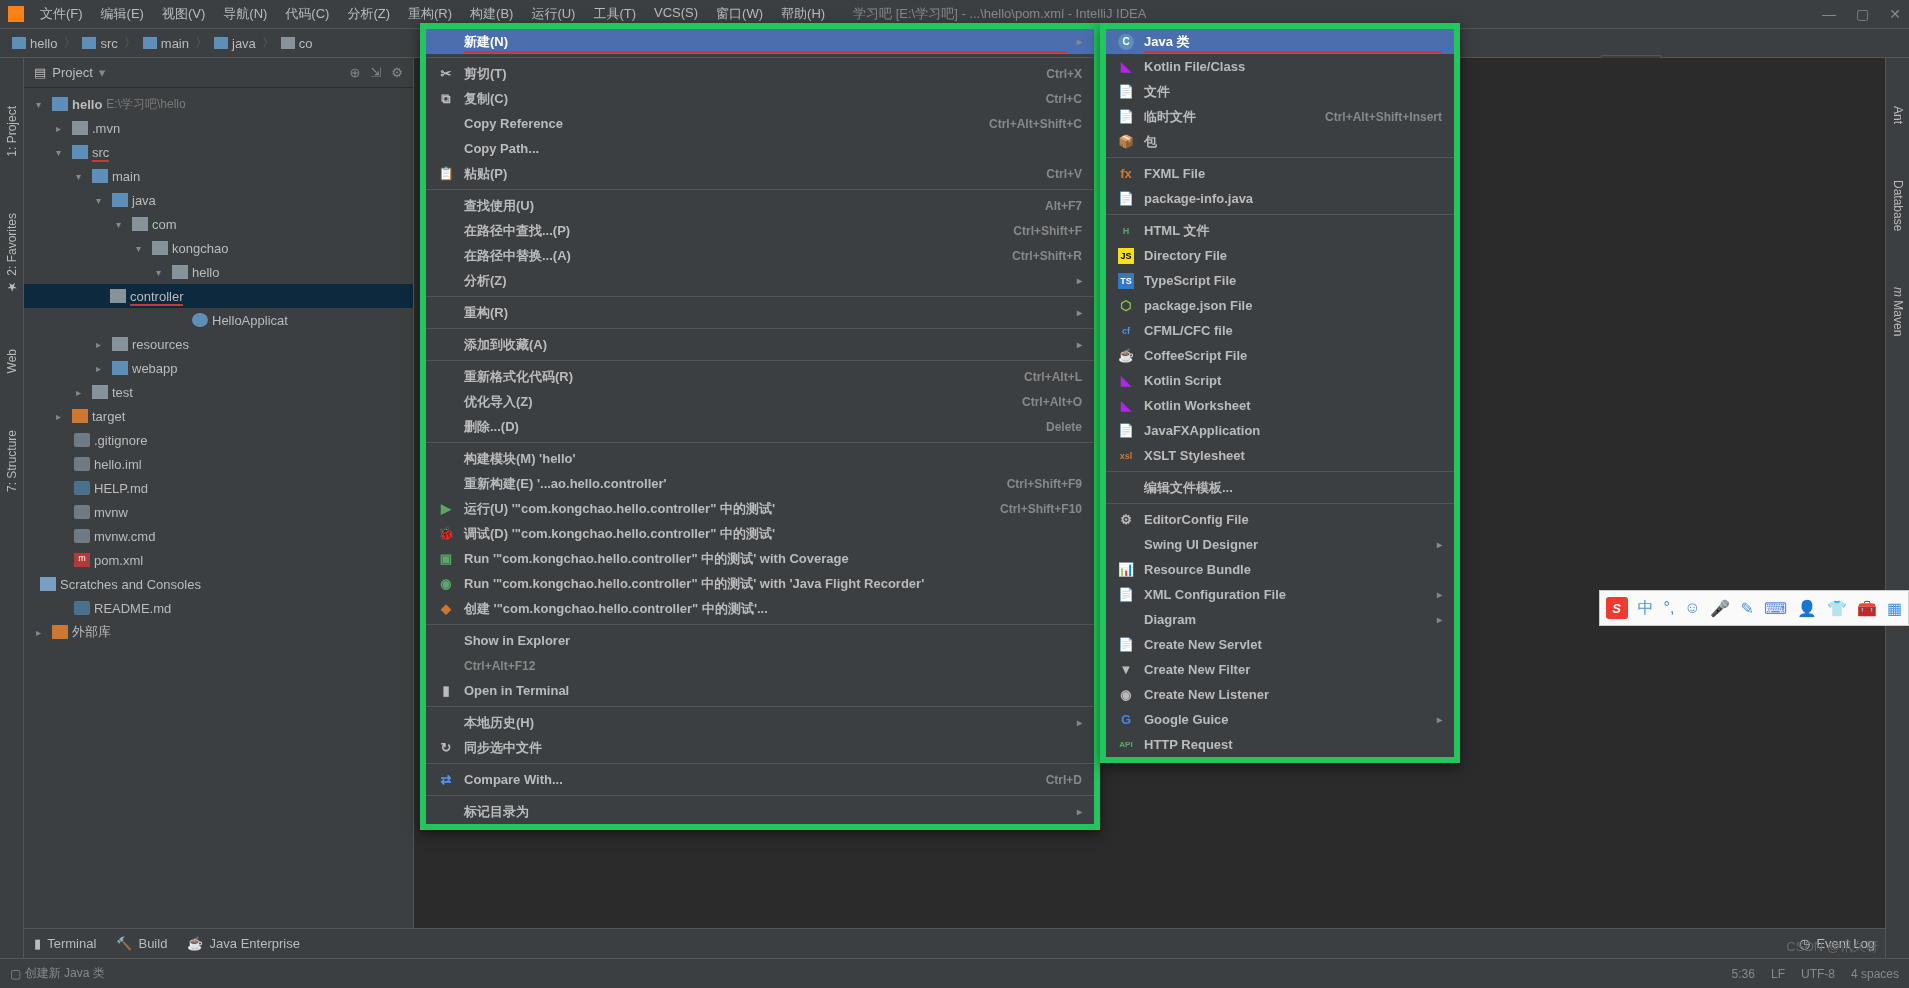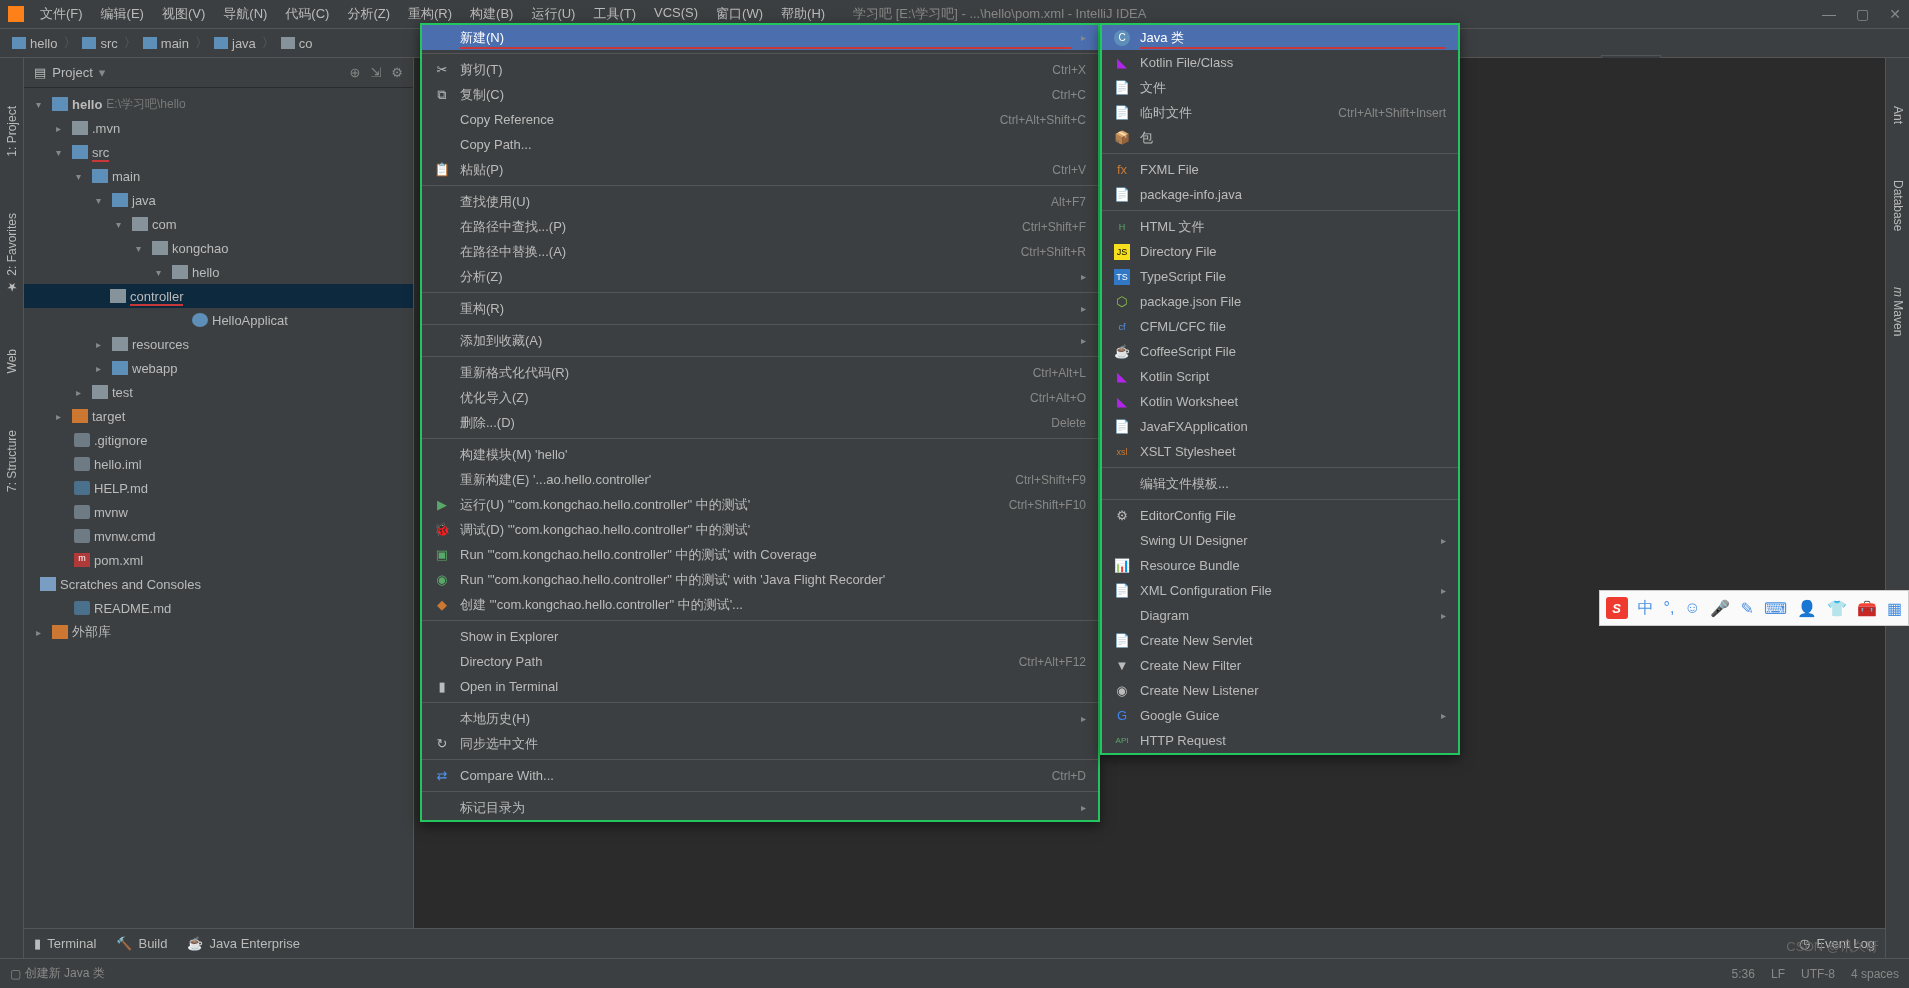--- a/index.html
+++ b/index.html
@@ -36,21 +36,21 @@
 .tree-row .folder-blue { background: #5e8fb8; }
 .tree-row .folder-orange { background: #cc7832; }
 .tree-row .file { background: #6e7b85; border-radius: 2px; }
 .tree-row .path-hint { color: #787878; margin-left: 4px; font-size: 12px; }
 .underline-red { position: relative; }
 .underline-red::after { content: ""; position: absolute; left: 0; right: 0; bottom: -2px; height: 2px; background: #c93838; }
 .editor { flex: 1; background: #2b2b2b; position: relative; color: #a9b7c6; font-family: Consolas, monospace; font-size: 14px; padding: 20px 0 0 20px; line-height: 26px; }
 .editor .kw { color: #cc7832; }
 .editor .attr { color: #9876aa; }
 .editor .str { color: #6a8759; }
-.context-menu { position: absolute; background: #3c3f41; border: 2px solid #22c55e; box-shadow: 0 4px 12px rgba(0,0,0,0.5); z-index: 100; }
+.context-menu { position: absolute; background: #3c3f41; border: 6px solid #22c55e; box-shadow: 0 4px 12px rgba(0,0,0,0.5); z-index: 100; font-weight: bold; }
 .context-menu .mi { display: flex; align-items: center; height: 25px; padding: 0 12px; color: #bbb; gap: 10px; }
 .context-menu .mi.highlight { background: #4b6eaf; color: #fff; }
 .context-menu .mi .mi-icon { width: 16px; height: 16px; display: flex; align-items: center; justify-content: center; font-size: 13px; }
 .context-menu .mi .mi-label { flex: 1; }
 .context-menu .mi .mi-shortcut { color: #888; font-size: 12px; }
 .context-menu .mi .mi-arrow { color: #888; font-size: 10px; }
 .context-menu .sep { height: 1px; background: #555; margin: 3px 0; }
 .cm1 { left: 420px; top: 23px; width: 680px; }
 .cm2 { left: 1100px; top: 23px; width: 360px; }
 .bottom-bar { position: absolute; bottom: 30px; left: 24px; right: 24px; height: 30px; background: #3c3f41; border-top: 1px solid #555; display: flex; align-items: center; padding: 0 10px; gap: 20px; }
@@ -399,21 +399,20 @@
       <span class="mi-icon" style="color:#cc7832">◆</span>
       <span class="mi-label">创建 '"com.kongchao.hello.controller" 中的测试'...</span>
     </div>
   <div class="sep"></div>
   <div class="mi">
       <span class="mi-icon"></span>
       <span class="mi-label">Show in Explorer</span>
     </div>
   <div class="mi">
       <span class="mi-icon"></span>
-      <span class="mi-label">Directory Path</span>
       <span class="mi-shortcut">Ctrl+Alt+F12</span>
     </div>
   <div class="mi">
       <span class="mi-icon">▮</span>
       <span class="mi-label">Open in Terminal</span>
     </div>
   <div class="sep"></div>
   <div class="mi">
       <span class="mi-icon"></span>
       <span class="mi-label">本地历史(H)</span>

